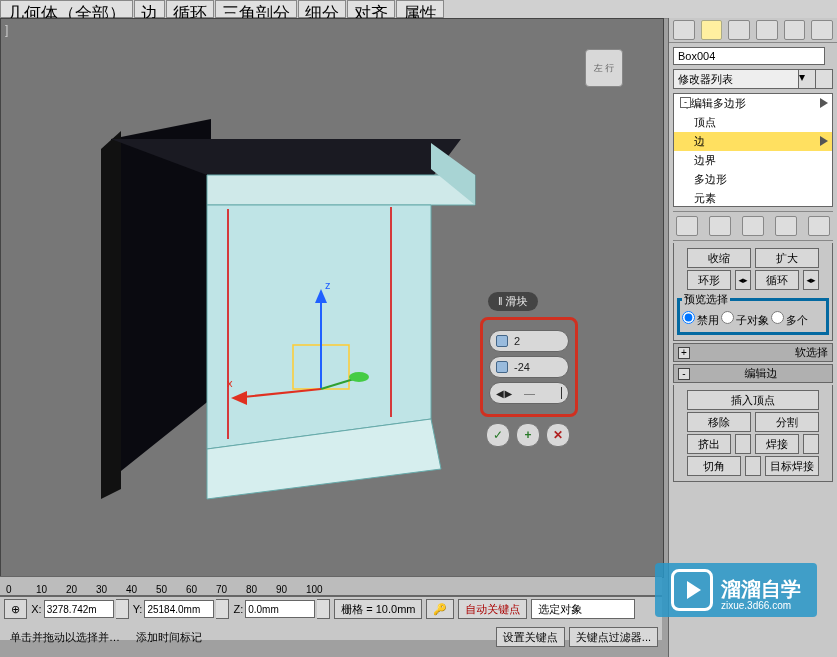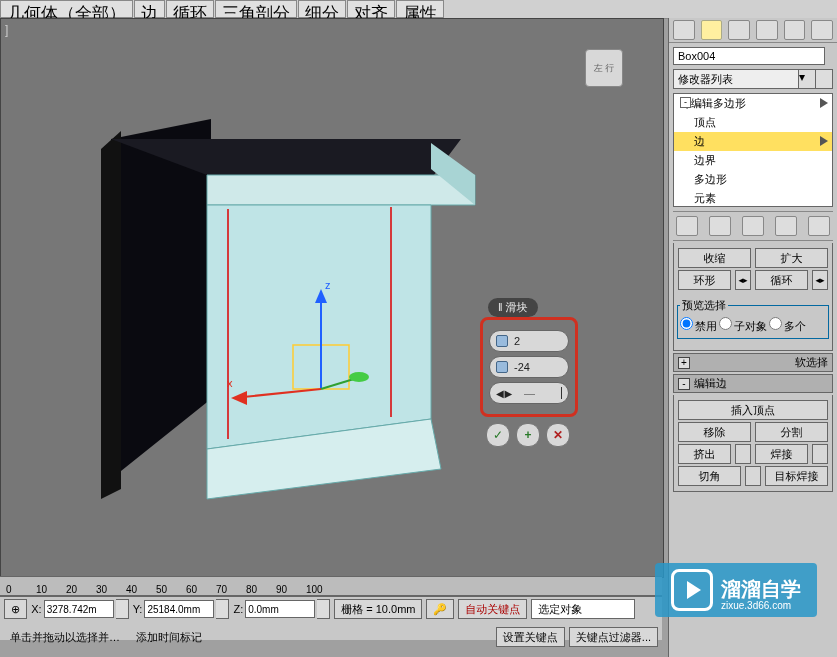--- a/index.html
+++ b/index.html
@@ -3,21 +3,21 @@
 <meta charset="utf-8">
 <style>
   html,body{margin:0;padding:0;width:837px;height:657px;font-family:"Microsoft YaHei","SimSun",sans-serif;font-size:12px;background:#a0a0a0;overflow:hidden;color:#000}
   .toolbar-toggles{position:absolute;left:0;top:0;right:0;height:18px;background:#d0d0d0;border-bottom:1px solid #888;display:flex}
   .toolbar-toggles span{padding:1px 6px;border:1px solid #888;background:#e0e0e0;margin-right:1px;font-size:17px}
   .viewport{position:absolute;left:0;top:18px;width:662px;height:558px;background:#777;border:1px solid #444}
   .vp-corner{position:absolute;left:4px;top:4px;color:#ccc;font-size:12px}
   .viewcube{position:absolute;right:40px;top:30px;width:36px;height:36px;background:#d8d8d8;border:1px solid #888;border-radius:4px;font-size:9px;display:flex;align-items:center;justify-content:center;color:#666}
   
   .caddy{position:absolute;right:85px;bottom:130px}
-  .caddy-head{background:#444;color:#eee;border-radius:10px;padding:2px 10px;font-size:11px;display:inline-block;margin-left:8px}
+  .caddy-head{background:#444;color:#eee;border-radius:10px;padding:2px 10px;font-size:11px;display:inline-block;margin-bottom:6px;margin-left:8px}
   .caddy-box{border:3px solid #d03020;border-radius:8px;padding:6px 6px;background:transparent}
   .spinner{width:66px;height:20px;background:#d8d8d8;border:1px solid #666;border-radius:11px;margin:4px 0;display:flex;align-items:center;padding:0 6px;font-size:11px;color:#222}
   .spinner .ico{width:10px;height:10px;background:#9bd;border:1px solid #468;margin-right:6px;border-radius:2px}
   .spinner.last{justify-content:space-between}
   .spinner.last .arrows{font-size:10px;letter-spacing:-1px}
   .caddy-btns{display:flex;gap:6px;margin-top:6px;margin-left:6px}
   .rbtn{width:22px;height:22px;border:1px solid #777;border-radius:11px;background:#d8d8d8;display:flex;align-items:center;justify-content:center;font-size:12px}
   .rbtn.ok{color:#2a7a2a}
   .rbtn.plus{color:#2a7a2a;font-weight:bold}
   .rbtn.cancel{color:#b02020;font-weight:bold}
@@ -34,21 +34,21 @@
   .stack .row{padding:2px 6px 2px 20px;font-size:11px;position:relative}
   .stack .row.top{padding-left:6px}
   .stack .row.sel{background:#ffe060}
   .stack .row .exp{position:absolute;left:6px;top:3px;width:9px;height:9px;border:1px solid #666;background:#fff;font-size:9px;line-height:8px;text-align:center}
   .stack .row .tri{position:absolute;right:4px;top:4px;width:0;height:0;border-top:5px solid transparent;border-bottom:5px solid transparent;border-left:8px solid #555}
   .stackbtns{display:flex;gap:4px;margin:2px 4px;border-top:1px solid #888;border-bottom:1px solid #888;padding:4px 0;justify-content:space-around}
   .stackbtns .sb{width:20px;height:18px;border:1px solid #888;background:#ddd;border-radius:2px}
   .rollhead{background:#b0b0b0;border:1px solid #666;margin:2px 4px;padding:1px 4px;font-size:11px;display:flex;align-items:center}
   .rollhead .pm{width:10px;height:10px;border:1px solid #444;background:#ddd;font-size:10px;line-height:9px;text-align:center;margin-right:4px}
   .rollbody{margin:0 4px;padding:3px;border-left:1px solid #666;border-right:1px solid #666;border-bottom:1px solid #666}
-  .btnrow{display:flex;gap:4px;margin:2px 1px}
+  .btnrow{display:flex;gap:4px;margin:2px 10px}
   .btnrow .btn{flex:1;height:18px;border:1px solid #666;background:#d8d8d8;font-size:11px;display:flex;align-items:center;justify-content:center}
   .btnrow .dd{width:14px;height:18px;border:1px solid #666;background:#d8d8d8;font-size:9px;display:flex;align-items:center;justify-content:center}
   .btnrow .sq{width:14px;height:18px;border:1px solid #666;background:#d8d8d8}
   .radiorow{font-size:11px;display:flex;align-items:center;gap:2px;margin:2px 0}
   .radiorow input{margin:0 2px 0 0}
   .status{font-size:11px;text-align:right;padding:2px 4px}
   .redwrap{border:2px solid #d03020;padding:1px}
   
   .timeline{position:absolute;left:0;top:576px;width:662px;height:20px;background:#bcbcbc;border-top:1px solid #666;border-bottom:1px solid #666;font-size:10px;display:flex;align-items:flex-end;padding-left:6px;box-sizing:border-box;overflow:hidden}
   .timeline span{width:30px;display:inline-block;text-align:left}
@@ -56,21 +56,21 @@
   .coord{display:flex;align-items:center;gap:2px;font-size:11px}
   .coord input{width:64px;height:16px;border:1px solid #666;background:#fff;font-size:10px;padding:0 2px}
   .coord .sp{width:12px;height:18px;border:1px solid #666;border-left:none;background:#ddd}
   .keybtn{height:18px;border:1px solid #666;background:#d8d8d8;font-size:11px;padding:0 6px;display:flex;align-items:center}
   .keybtn.red{color:#a00}
   .watermark{position:absolute;right:20px;bottom:40px;display:flex;align-items:flex-end;gap:8px;background:rgba(40,150,200,.85);padding:6px 16px;border-radius:4px}
   .watermark .play{width:36px;height:36px;border:3px solid #fff;border-radius:8px;display:flex;align-items:center;justify-content:center}
   .watermark .play::after{content:"";border-left:14px solid #fff;border-top:9px solid transparent;border-bottom:9px solid transparent;margin-left:3px}
   .watermark .txt{color:#fff;font-size:20px;font-weight:bold;line-height:1.1}
   .watermark .sub{color:#fff;font-size:10px}
-  fieldset{border:1px solid #0369a1;margin:8px 0;padding:2px}
+  fieldset{border:3px solid #0369a1;margin:2px 0;padding:2px}
   legend{font-size:11px;padding:0 2px}
 </style>
 </head>
 <body>
 
 <div class="toolbar-toggles">
   <span>几何体（全部）</span>
   <span>边</span>
   <span>循环</span>
   <span>三角剖分</span>
@@ -190,21 +190,21 @@
       </div>
     </fieldset>
   </div>
 
   <div class="rollhead">
       <span class="pm">+</span>
       <span style="flex:1;text-align:right">软选择</span>
     </div>
   <div class="rollhead">
       <span class="pm">-</span>
-      <span style="flex:1;text-align:left">编辑边</span>
+      <span style="flex:1;text-align:center">编辑边</span>
     </div>
   <div class="rollbody">
     <div class="btnrow">
         <div class="btn" style="flex:1">插入顶点</div>
       </div>
     <div class="btnrow">
       <div class="btn">移除</div>
       <div class="btn">分割</div>
     </div>
     <div class="btnrow">

